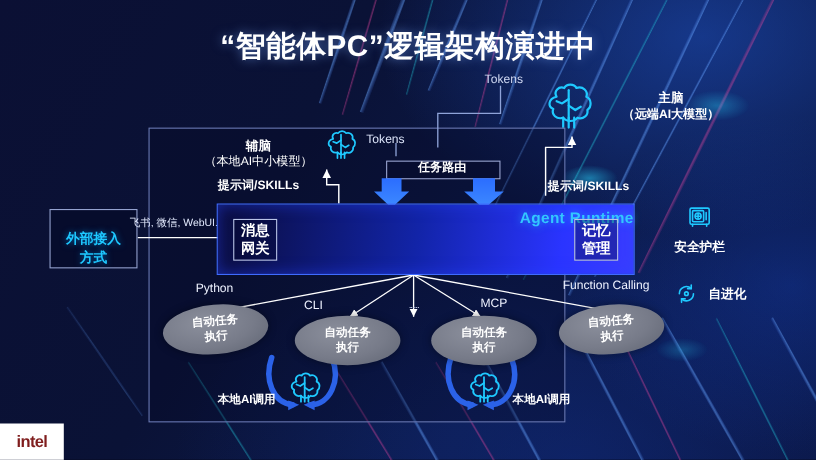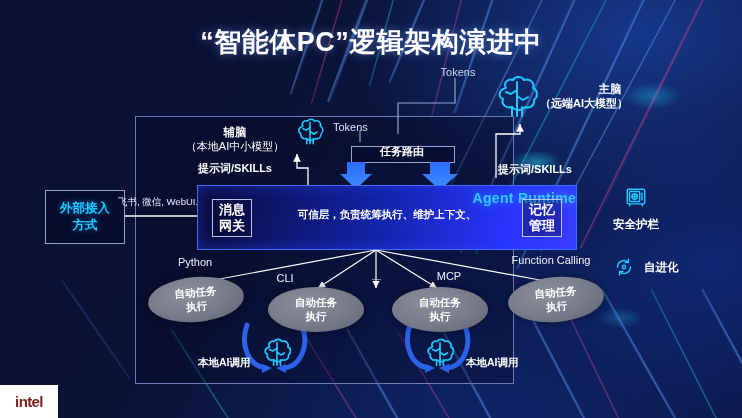--- a/index.html
+++ b/index.html
@@ -25,21 +25,21 @@
     position:absolute;left:135px;top:116px;width:377px;height:266px;
     border:1px solid #6a7ab5;background:rgba(6,10,38,.35);
   }
   
   .lbl{position:absolute;color:#fff;white-space:nowrap;}
   .lbl.c{text-align:center;}
   
   #ext-box{
     position:absolute;left:45px;top:190px;width:78px;height:52px;
     border:1px solid #94a2cf;background:#060c2c;
-    display:flex;align-items:center;justify-content:center;
+    display:flex;align-items:flex-end;justify-content:center;
   }
   #ext-box span{
     color:#1ec8ff;font-size:12.5px;font-weight:bold;line-height:1.35;text-align:center;
     text-shadow:0 0 6px rgba(0,160,255,.6);
   }
   
   #runtime{
     position:absolute;left:197px;top:185px;width:378px;height:63px;
     border:1px solid #3f6bff;
     background:linear-gradient(100deg,#0a0c3c 0%,#1224a8 48%,#2a34ff 82%,#3b3dff 100%);
@@ -158,21 +158,21 @@
 
   <svg style="position:absolute;left:486px;top:74px;" width="62" height="52" viewBox="0 0 62 52">
     <g fill="none" stroke="#1fc9ff" stroke-width="2" stroke-linecap="round" stroke-linejoin="round">
       <path d="M20 14c-3-5 2-10 7-8 2-4 9-4 11 0 6-2 11 3 9 8 5 2 5 9 1 12 1 5-4 9-9 7-3 4-10 4-13 0-6 2-11-3-9-8-5-2-5-9 3-11z"></path>
       <path d="M31 8v28"></path>
       <path d="M31 16l-6 4M31 22l6 4M25 20l-5-2M37 26l5-3"></path>
       <path d="M26 33v9M31 33v9M36 33v9"></path>
     </g>
   </svg>
   <div class="lbl c" style="left:555px;top:82px;width:110px;font-size:11.5px;font-weight:bold;">主脑</div>
-  <div class="lbl c" style="left:519px;top:96px;width:130px;font-size:11px;font-weight:bold;">（远端AI大模型）</div>
+  <div class="lbl c" style="left:545px;top:96px;width:130px;font-size:11px;font-weight:bold;">（远端AI大模型）</div>
 
   <div id="frame"></div>
 
   <div class="lbl c" style="left:195px;top:125px;width:80px;font-size:11.5px;font-weight:bold;">辅脑</div>
   <div class="lbl c" style="left:172px;top:139px;width:126px;font-size:11px;font-weight:normal;">（本地AI中小模型）</div>
   <div class="lbl c" style="left:180px;top:161px;width:110px;font-size:11px;font-weight:bold;">提示词/SKILLs</div>
 
   <svg style="position:absolute;left:290px;top:116px;" width="40" height="36" viewBox="0 0 62 52">
     <g fill="none" stroke="#1fc9ff" stroke-width="2.4" stroke-linecap="round" stroke-linejoin="round">
       <path d="M20 14c-3-5 2-10 7-8 2-4 9-4 11 0 6-2 11 3 9 8 5 2 5 9 1 12 1 5-4 9-9 7-3 4-10 4-13 0-6 2-11-3-9-8-5-2-5-9 3-11z"></path>
@@ -242,21 +242,21 @@
     <span>
       <span>外部接入</span><br>
       <span>方式</span>
     </span>
   </div>
   <div class="lbl" style="left:118px;top:196px;font-size:9.5px;color:#e4ebff;">飞书, 微信, WebUI...</div>
 
   <div id="runtime">
     <div id="runtime-title">Agent Runtime</div>
     <div id="runtime-desc">
-      <span>可信层，负责统筹执行、维护上下文、</span><br>
+      <br>
     </div>
     <div class="rt-chip" id="chip-gateway">
       <div>
         <span>消息</span><br>
         <span>网关</span>
       </div>
     </div>
     <div class="rt-chip" id="chip-memory">
       <div>
         <span>记忆</span><br>

